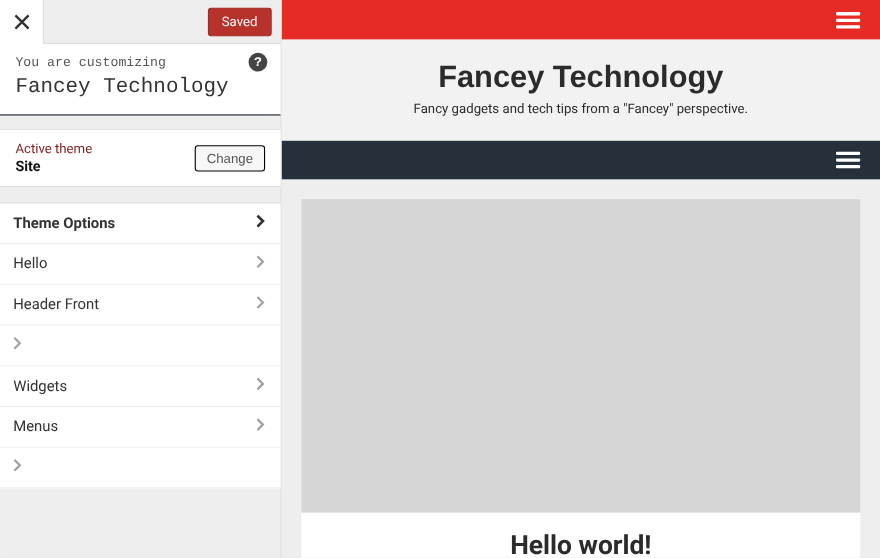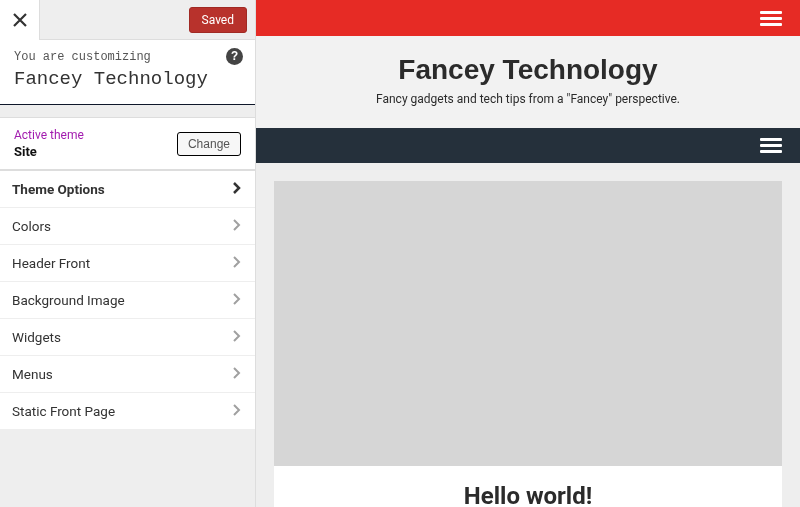--- a/index.html
+++ b/index.html
@@ -14,25 +14,25 @@
     .close-btn svg { width: 14px; height: 14px; }
     .sb-top-spacer { flex: 1; }
     .saved-btn { background: #b8322c; color: #fff; font-size: 12px; border-radius: 3px; padding: 5px 12px; margin-right: 8px; border: 1px solid #a02a24; cursor: default; }
     
     .sb-header { background: #fff; padding: 10px 14px 14px 14px; border-bottom: 1px solid #0f172a; position: relative; font-family: Liberation Mono, monospace; }
     .sb-intro { font-size: 12px; color: #555; margin-bottom: 4px; }
     .sb-title { font-size: 19px; font-weight: 400; color: #333; }
     .help-icon { position: absolute; top: 8px; right: 12px; width: 17px; height: 17px; border-radius: 50%; background: #444; color: #fff; display: flex; align-items: center; justify-content: center; font-size: 12px; font-weight: bold; cursor: pointer; }
 
     .sb-theme { background: #fff; padding: 10px 14px; margin-top: 12px; border-top: 1px solid #ddd; border-bottom: 1px solid #ddd; display: flex; align-items: center; justify-content: space-between; }
-    .theme-left .tlabel { font-size: 12px; color: #a21caf; }
+    .theme-left .tlabel { font-size: 12px; color: #7f1d1d; }
     .theme-left .tname { font-size: 13px; color: #111; font-weight: bold; margin-top: 2px; }
     .change-btn { font-size: 12px; background: #f7f7f7; border: 1px solid #000000; border-radius: 3px; padding: 4px 10px; color: #555; cursor: pointer; }
     
-    .sb-list { border-top: 1px solid #ddd; }
+    .sb-list { margin-top: 14px; border-top: 1px solid #ddd; }
     .sb-item { background: #fff; border-bottom: 1px solid #eee; height: 37px; display: flex; align-items: center; justify-content: space-between; padding: 0 14px 0 12px; cursor: pointer; font-size: 13.5px; color: #333; }
     .sb-item .chev svg { width: 8px; height: 12px; }
     .sb-item.bold { font-weight: bold; }
     .sb-item.bold .chev svg path { stroke: #333; stroke-width: 2.5; }
     .sb-item .chev svg path { stroke: #a0a0a0; stroke-width: 2; }
     
     
     .preview { flex: 1; overflow: hidden; background: #eee; position: relative; }
     .pv-topbar { height: 36px; background: #e62b25; display: flex; align-items: center; justify-content: flex-end; padding: 0 18px; }
     .ham { cursor: pointer; }
@@ -80,51 +80,49 @@
   </div>
 
   <div class="sb-list">
     <div class="sb-item bold">
       <span>Theme Options</span>
       <span class="chev"><svg viewBox="0 0 8 12">
             <path d="M1 1 L6 6 L1 11" fill="none"></path>
           </svg></span>
     </div>
     <div class="sb-item">
-      <span>Colors</span>
+      <span>Hello</span>
       <span class="chev"><svg viewBox="0 0 8 12">
             <path d="M1 1 L6 6 L1 11" fill="none"></path>
           </svg></span>
     </div>
     <div class="sb-item">
       <span>Header Front</span>
       <span class="chev"><svg viewBox="0 0 8 12">
             <path d="M1 1 L6 6 L1 11" fill="none"></path>
           </svg></span>
     </div>
     <div class="sb-item">
-      <span>Background Image</span>
       <span class="chev"><svg viewBox="0 0 8 12">
             <path d="M1 1 L6 6 L1 11" fill="none"></path>
           </svg></span>
     </div>
     <div class="sb-item">
       <span>Widgets</span>
       <span class="chev"><svg viewBox="0 0 8 12">
             <path d="M1 1 L6 6 L1 11" fill="none"></path>
           </svg></span>
     </div>
     <div class="sb-item">
       <span>Menus</span>
       <span class="chev"><svg viewBox="0 0 8 12">
             <path d="M1 1 L6 6 L1 11" fill="none"></path>
           </svg></span>
     </div>
     <div class="sb-item">
-      <span>Static Front Page</span>
       <span class="chev"><svg viewBox="0 0 8 12">
             <path d="M1 1 L6 6 L1 11" fill="none"></path>
           </svg></span>
     </div>
   </div>
 
 </div>
 
 <div class="preview">
   <div class="pv-topbar">

